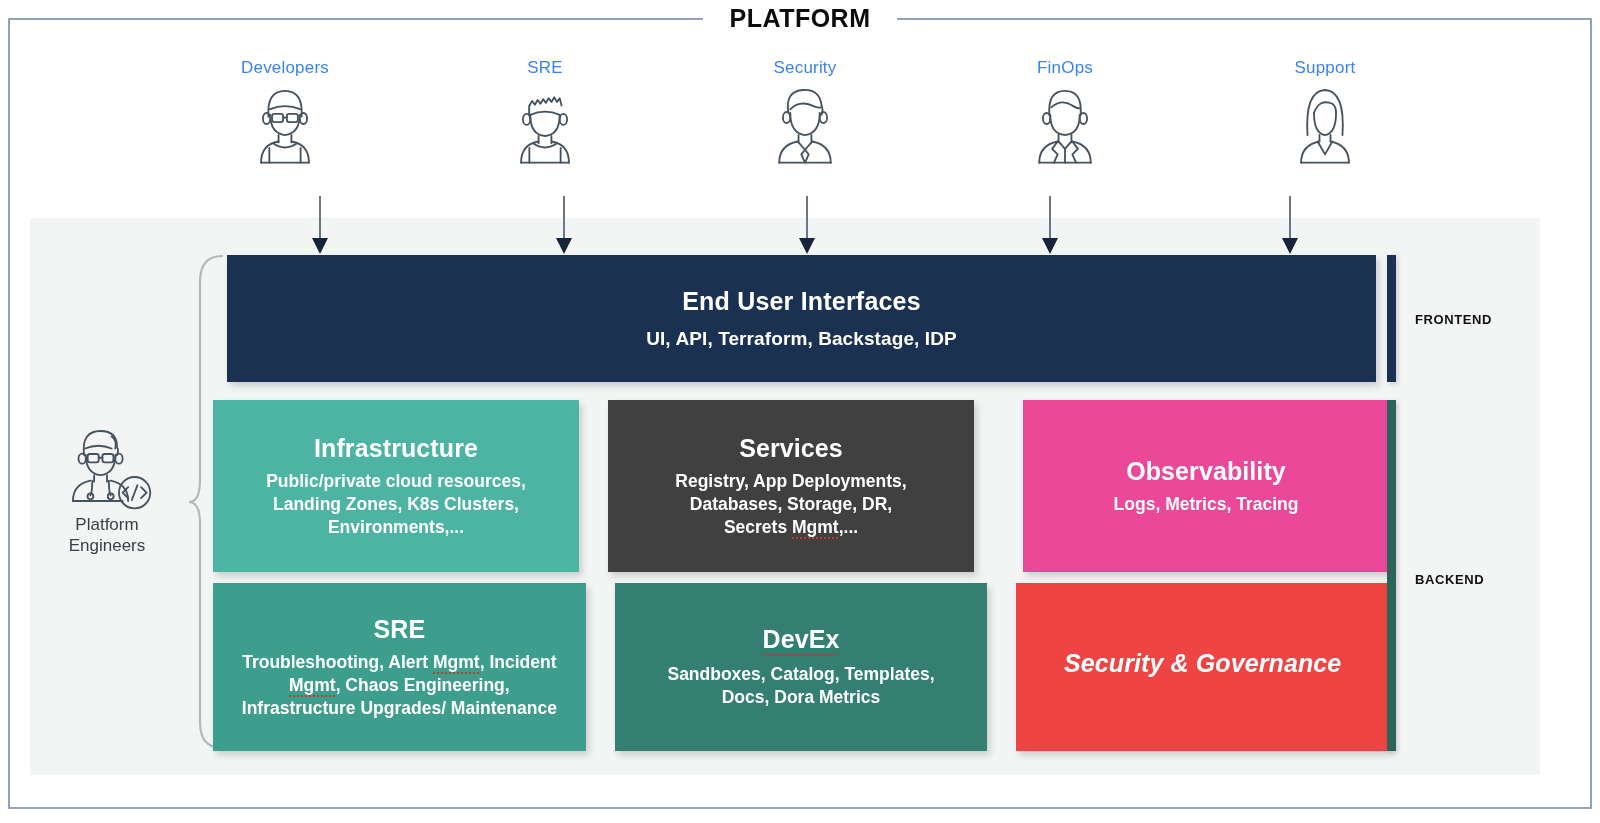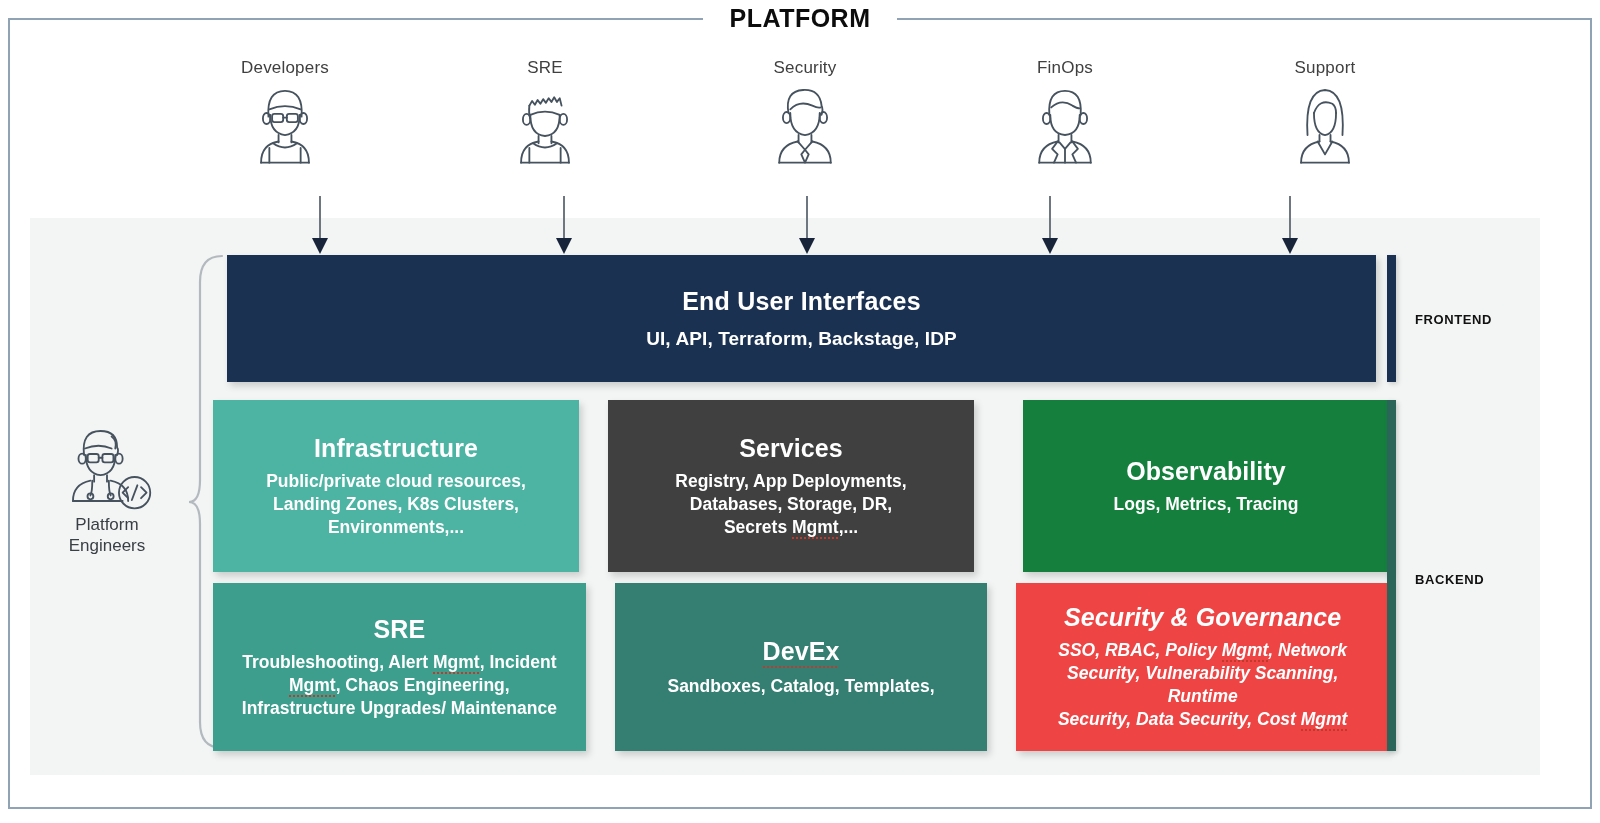--- a/index.html
+++ b/index.html
@@ -30,21 +30,21 @@
     background:#ffffff;padding:0 26px;
   }
 
   
   .persona-row{
     position:absolute;left:210px;top:58px;width:1190px;height:150px;
     display:flex;justify-content:space-between;align-items:flex-start;
   }
   .persona{width:150px;display:flex;flex-direction:column;align-items:center;}
   .persona-label{
-    font-size:17px;color:#404040;margin-bottom:0;letter-spacing:.2px;
+    font-size:17px;color:#3b82f6;margin-bottom:0;letter-spacing:.2px;
   }
   .persona-icon{width:92px;height:92px;display:block;}
 
   
   .arrow{position:absolute;width:24px;height:60px;}
 
   
   .grey-panel{
     position:absolute;left:30px;top:218px;width:1510px;height:557px;
     background:#f3f4f4;
@@ -282,50 +282,46 @@
         </div>
     </div>
     <div class="card" id="c01" style="background: #404040;">
       <div class="card-title">Services</div>
       <div class="card-sub" id="s01">
           <div>Registry, App Deployments,</div>
           <div>Databases, Storage, DR,</div>
           <div>Secrets <span class="sp">Mgmt</span>,...</div>
         </div>
     </div>
-    <div class="card" id="c02" style="background: #15803d; margin-left: 20px;">
+    <div class="card" id="c02" style="background: #ec4899; margin-left: 20px;">
       <div class="card-title">Observability</div>
       <div class="card-sub" id="s02">
           <div>Logs, Metrics, Tracing</div>
         </div>
     </div>
   </div>
 
   <div class="card-row row-bot">
     <div class="card" id="c10" style="background: rgb(61, 158, 141);">
       <div class="card-title">SRE</div>
       <div class="card-sub" id="s10">
           <div>Troubleshooting, Alert <span class="sp">Mgmt</span>, Incident</div>
           <div><span class="sp">Mgmt</span>, Chaos Engineering,</div>
           <div>Infrastructure Upgrades/ Maintenance</div>
         </div>
     </div>
     <div class="card" id="c11" style="background: rgb(52, 127, 114);">
       <div class="card-title sp">DevEx</div>
       <div class="card-sub" id="s11">
           <div>Sandboxes, Catalog, Templates,</div>
+          <div>Docs, Dora Metrics</div>
         </div>
     </div>
     <div class="card" id="c12" style="background: #ef4444; font-style: italic;">
       <div class="card-title">Security &amp; Governance</div>
-      <div class="card-sub" id="s12">
-          <div>SSO, RBAC, Policy <span class="sp">Mgmt</span>, Network</div>
-          <div>Security, Vulnerability Scanning, Runtime</div>
-          <div>Security, Data Security, Cost <span class="sp">Mgmt</span></div>
-        </div>
     </div>
   </div>
 
   <div class="rail rail-front" style="background: rgb(27, 49, 81);"></div>
   <div class="rail rail-back" style="background: rgb(43, 101, 89);"></div>
   <div class="rail-label lbl-front">FRONTEND</div>
   <div class="rail-label lbl-back">BACKEND</div>
 
 </div>
 

